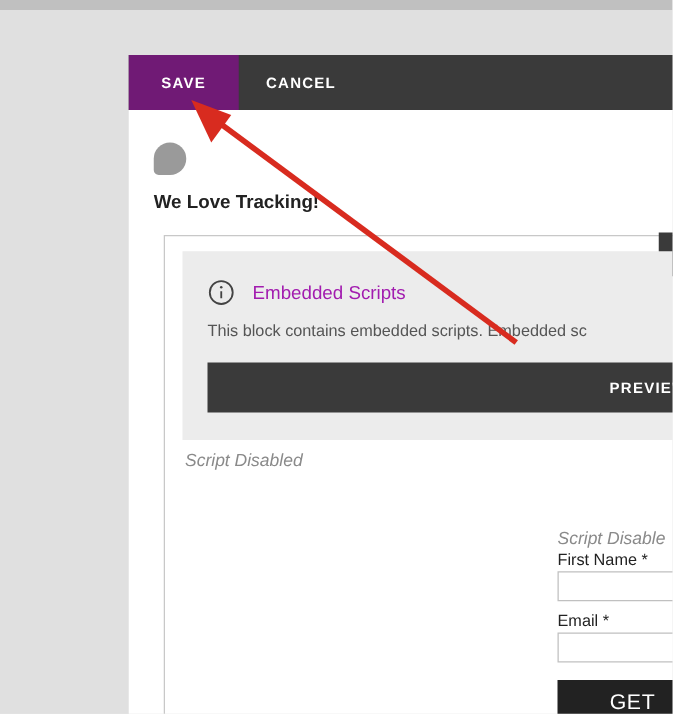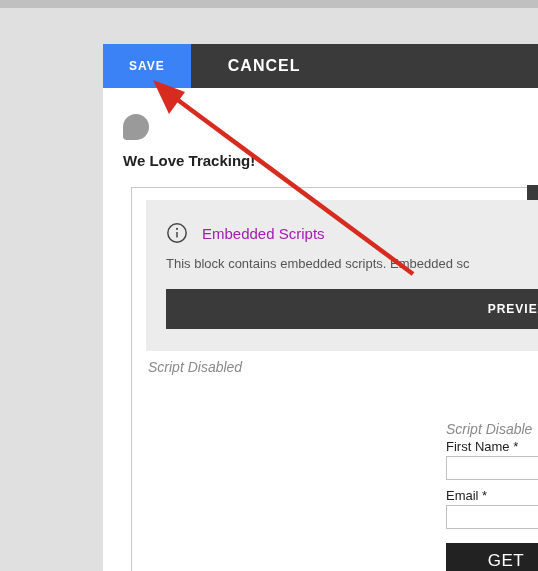--- a/index.html
+++ b/index.html
@@ -1,22 +1,22 @@
 <!DOCTYPE html>
 <html><head>
   <meta charset="utf-8">
   <style>
     * { margin: 0; padding: 0; box-sizing: border-box; }
     body { font-family: "Helvetica Neue", Helvetica, Arial, sans-serif; background: #e0e0e0; width: 538px; height: 571px; overflow: hidden; position: relative; }
     .top-strip { background: #c0c0c0; height: 8px; width: 100%; }
     .page-bg { background: #e0e0e0; padding: 36px 0 0 0; }
     .main-panel { background: #fff; margin-left: 103px; width: 500px; min-height: 600px; position: relative; }
     .toolbar { background: #3a3a3a; height: 44px; display: flex; align-items: center; }
-    .toolbar .save-btn { background: #3b82f6; color: #fff; font-weight: 700; letter-spacing: 1px; font-size: 12px; height: 44px; padding: 0 26px; border: none; cursor: pointer; }
-    .toolbar .cancel-btn { background: transparent; color: #fff; font-weight: 700; letter-spacing: 1px; font-size: 16px; height: 44px; padding: 0 37px; border: none; cursor: pointer; }
+    .toolbar .save-btn { background: #701a75; color: #fff; font-weight: 700; letter-spacing: 1px; font-size: 12px; height: 44px; padding: 0 26px; border: none; cursor: pointer; }
+    .toolbar .cancel-btn { background: transparent; color: #fff; font-weight: 700; letter-spacing: 1px; font-size: 12px; height: 44px; padding: 0 22px; border: none; cursor: pointer; }
     .content { padding: 26px 18px 0 18px; position: relative; }
     .quote-icon { width: 26px; height: 26px; background: #9a9a9a; border-radius: 50% 50% 50% 4px; display: inline-block; margin-left: 2px; margin-bottom: 6px; }
     .title { font-weight: 700; font-size: 15px; color: #222; margin-left: 2px; margin-top: 2px; }
     .embed-box { border: 1px solid #c8c8c8; margin-top: 18px; margin-left: 10px; padding: 12px 14px 14px 14px; position: relative; min-height: 380px; }
     .info-panel { background: #ececec; padding: 22px 20px 22px 20px; position: relative; }
     .info-row { display: flex; align-items: center; gap: 14px; }
     .info-icon { width: 22px; height: 22px; flex-shrink: 0; }
     .info-icon svg { width: 22px; height: 22px; }
     .info-title { font-size: 15px; color: #a21caf; font-weight: 400; }
     .info-desc { font-size: 13px; color: #555; margin-top: 12px; margin-left: 0; font-weight: 300; }

